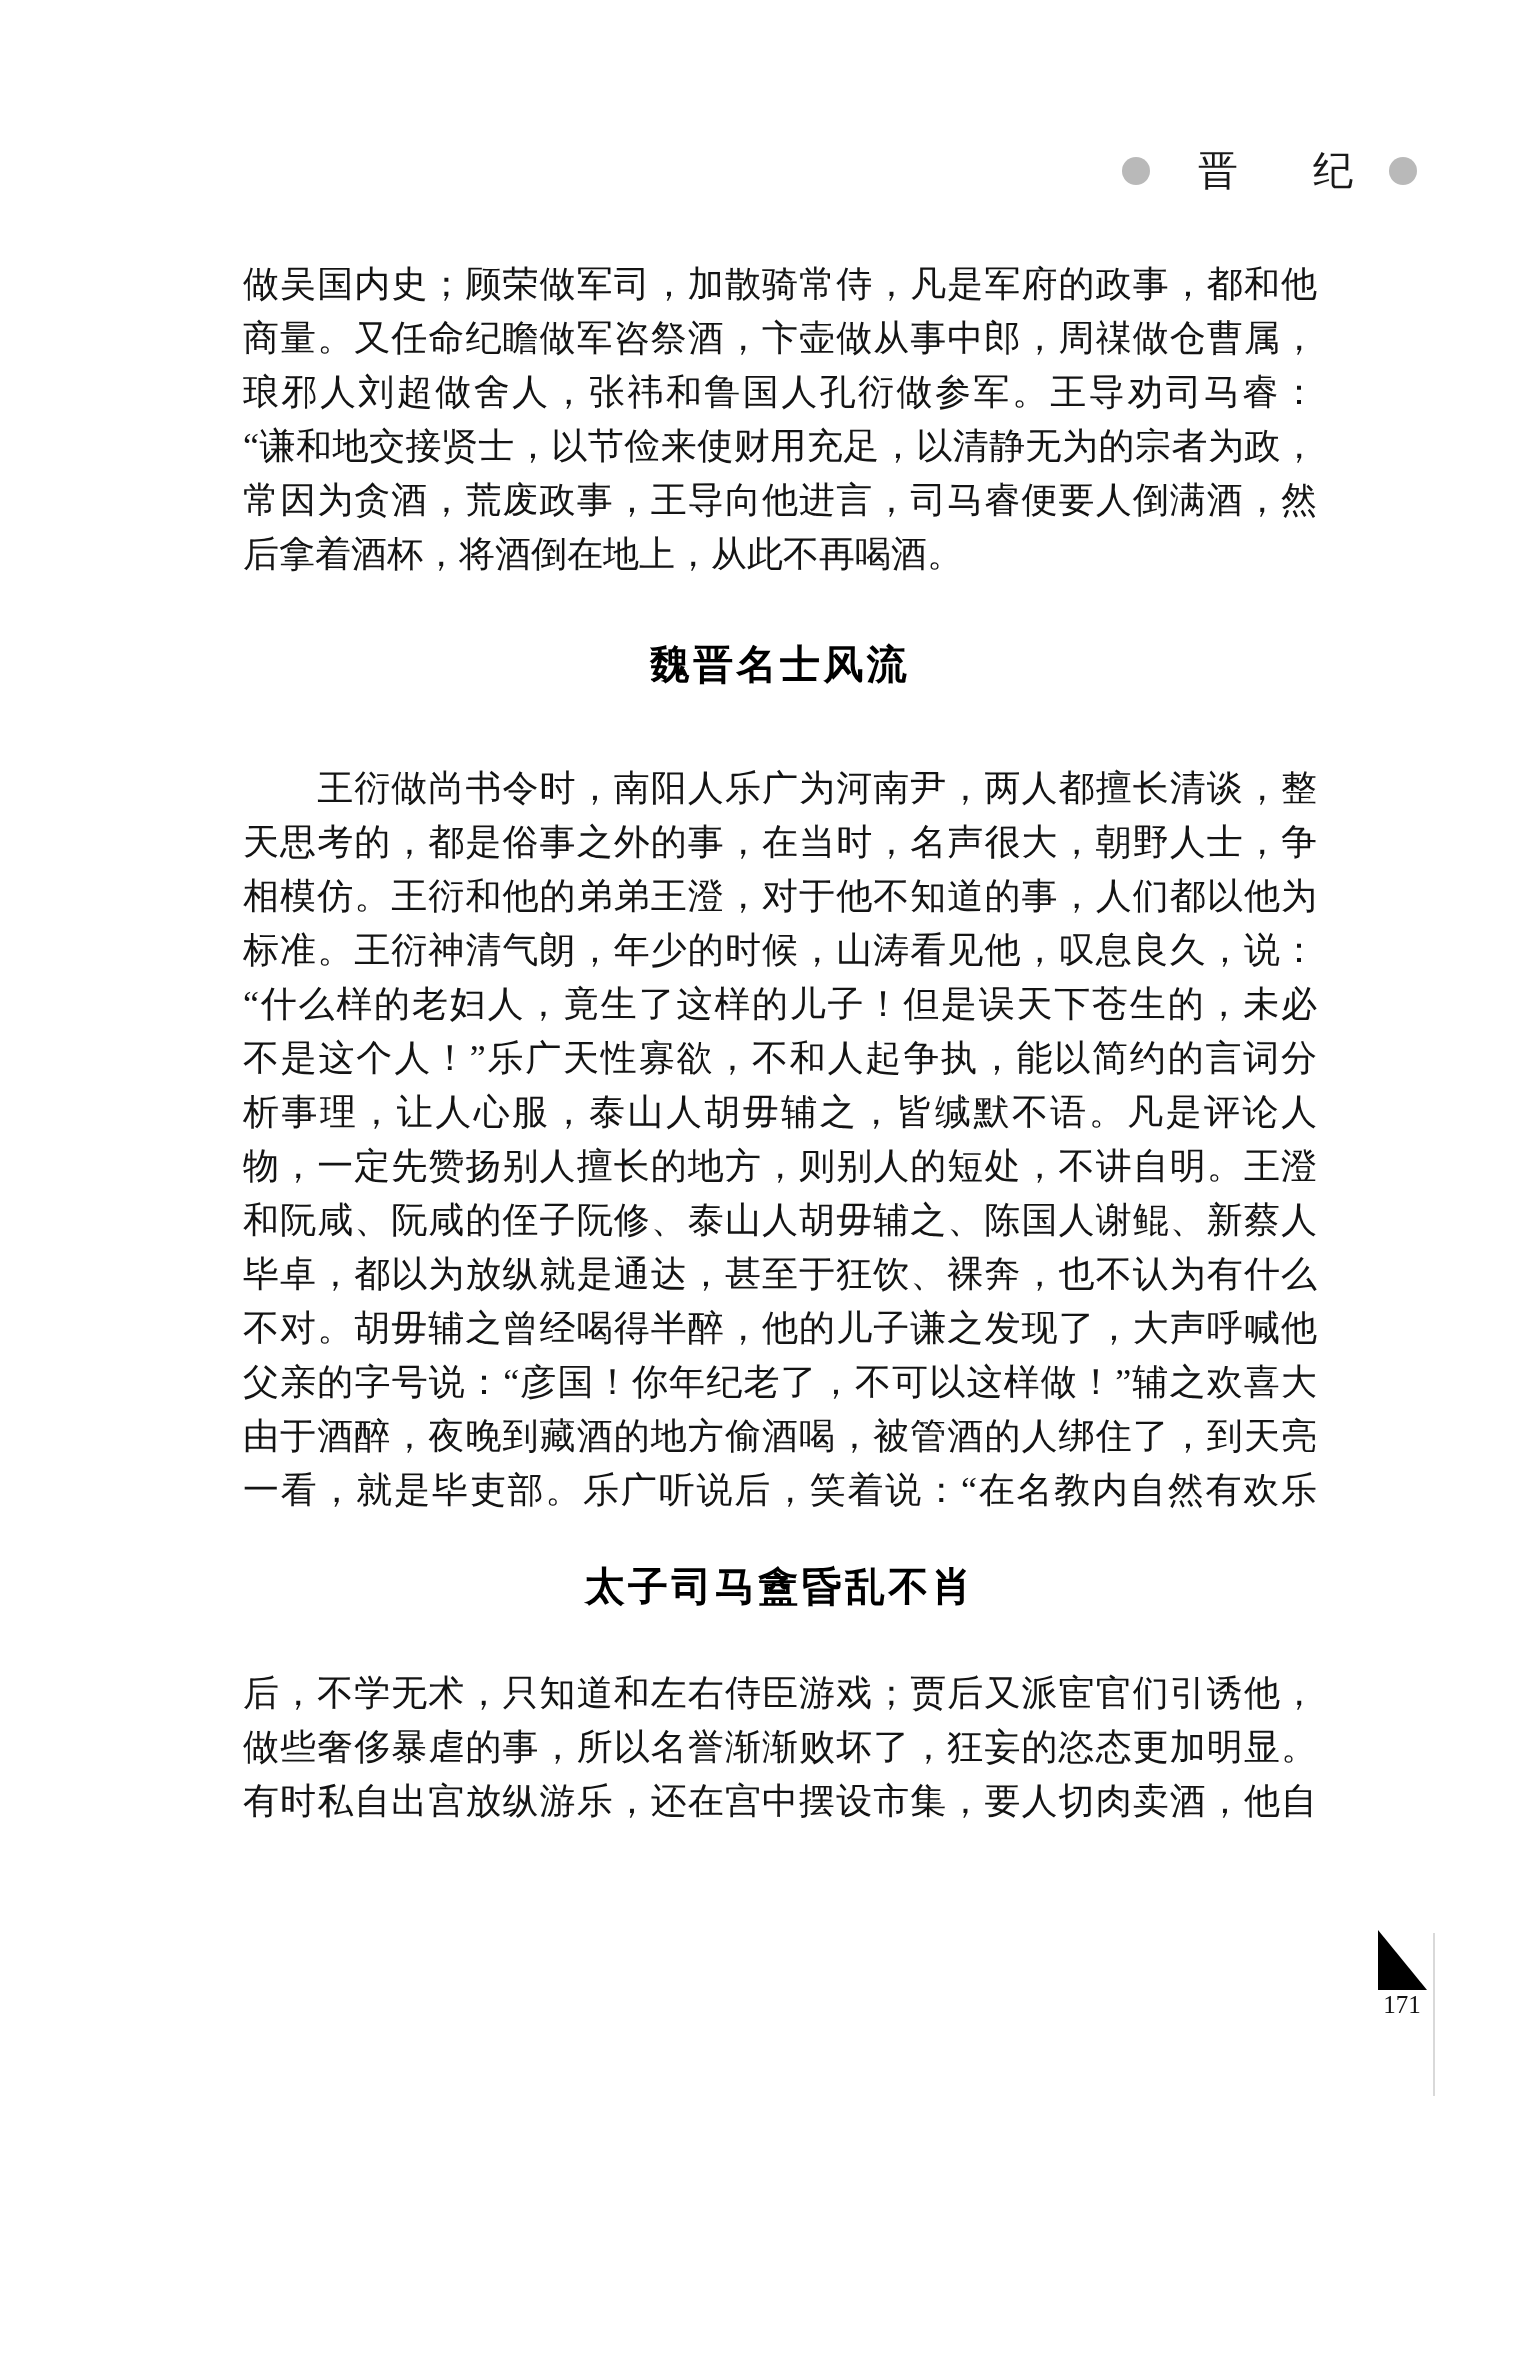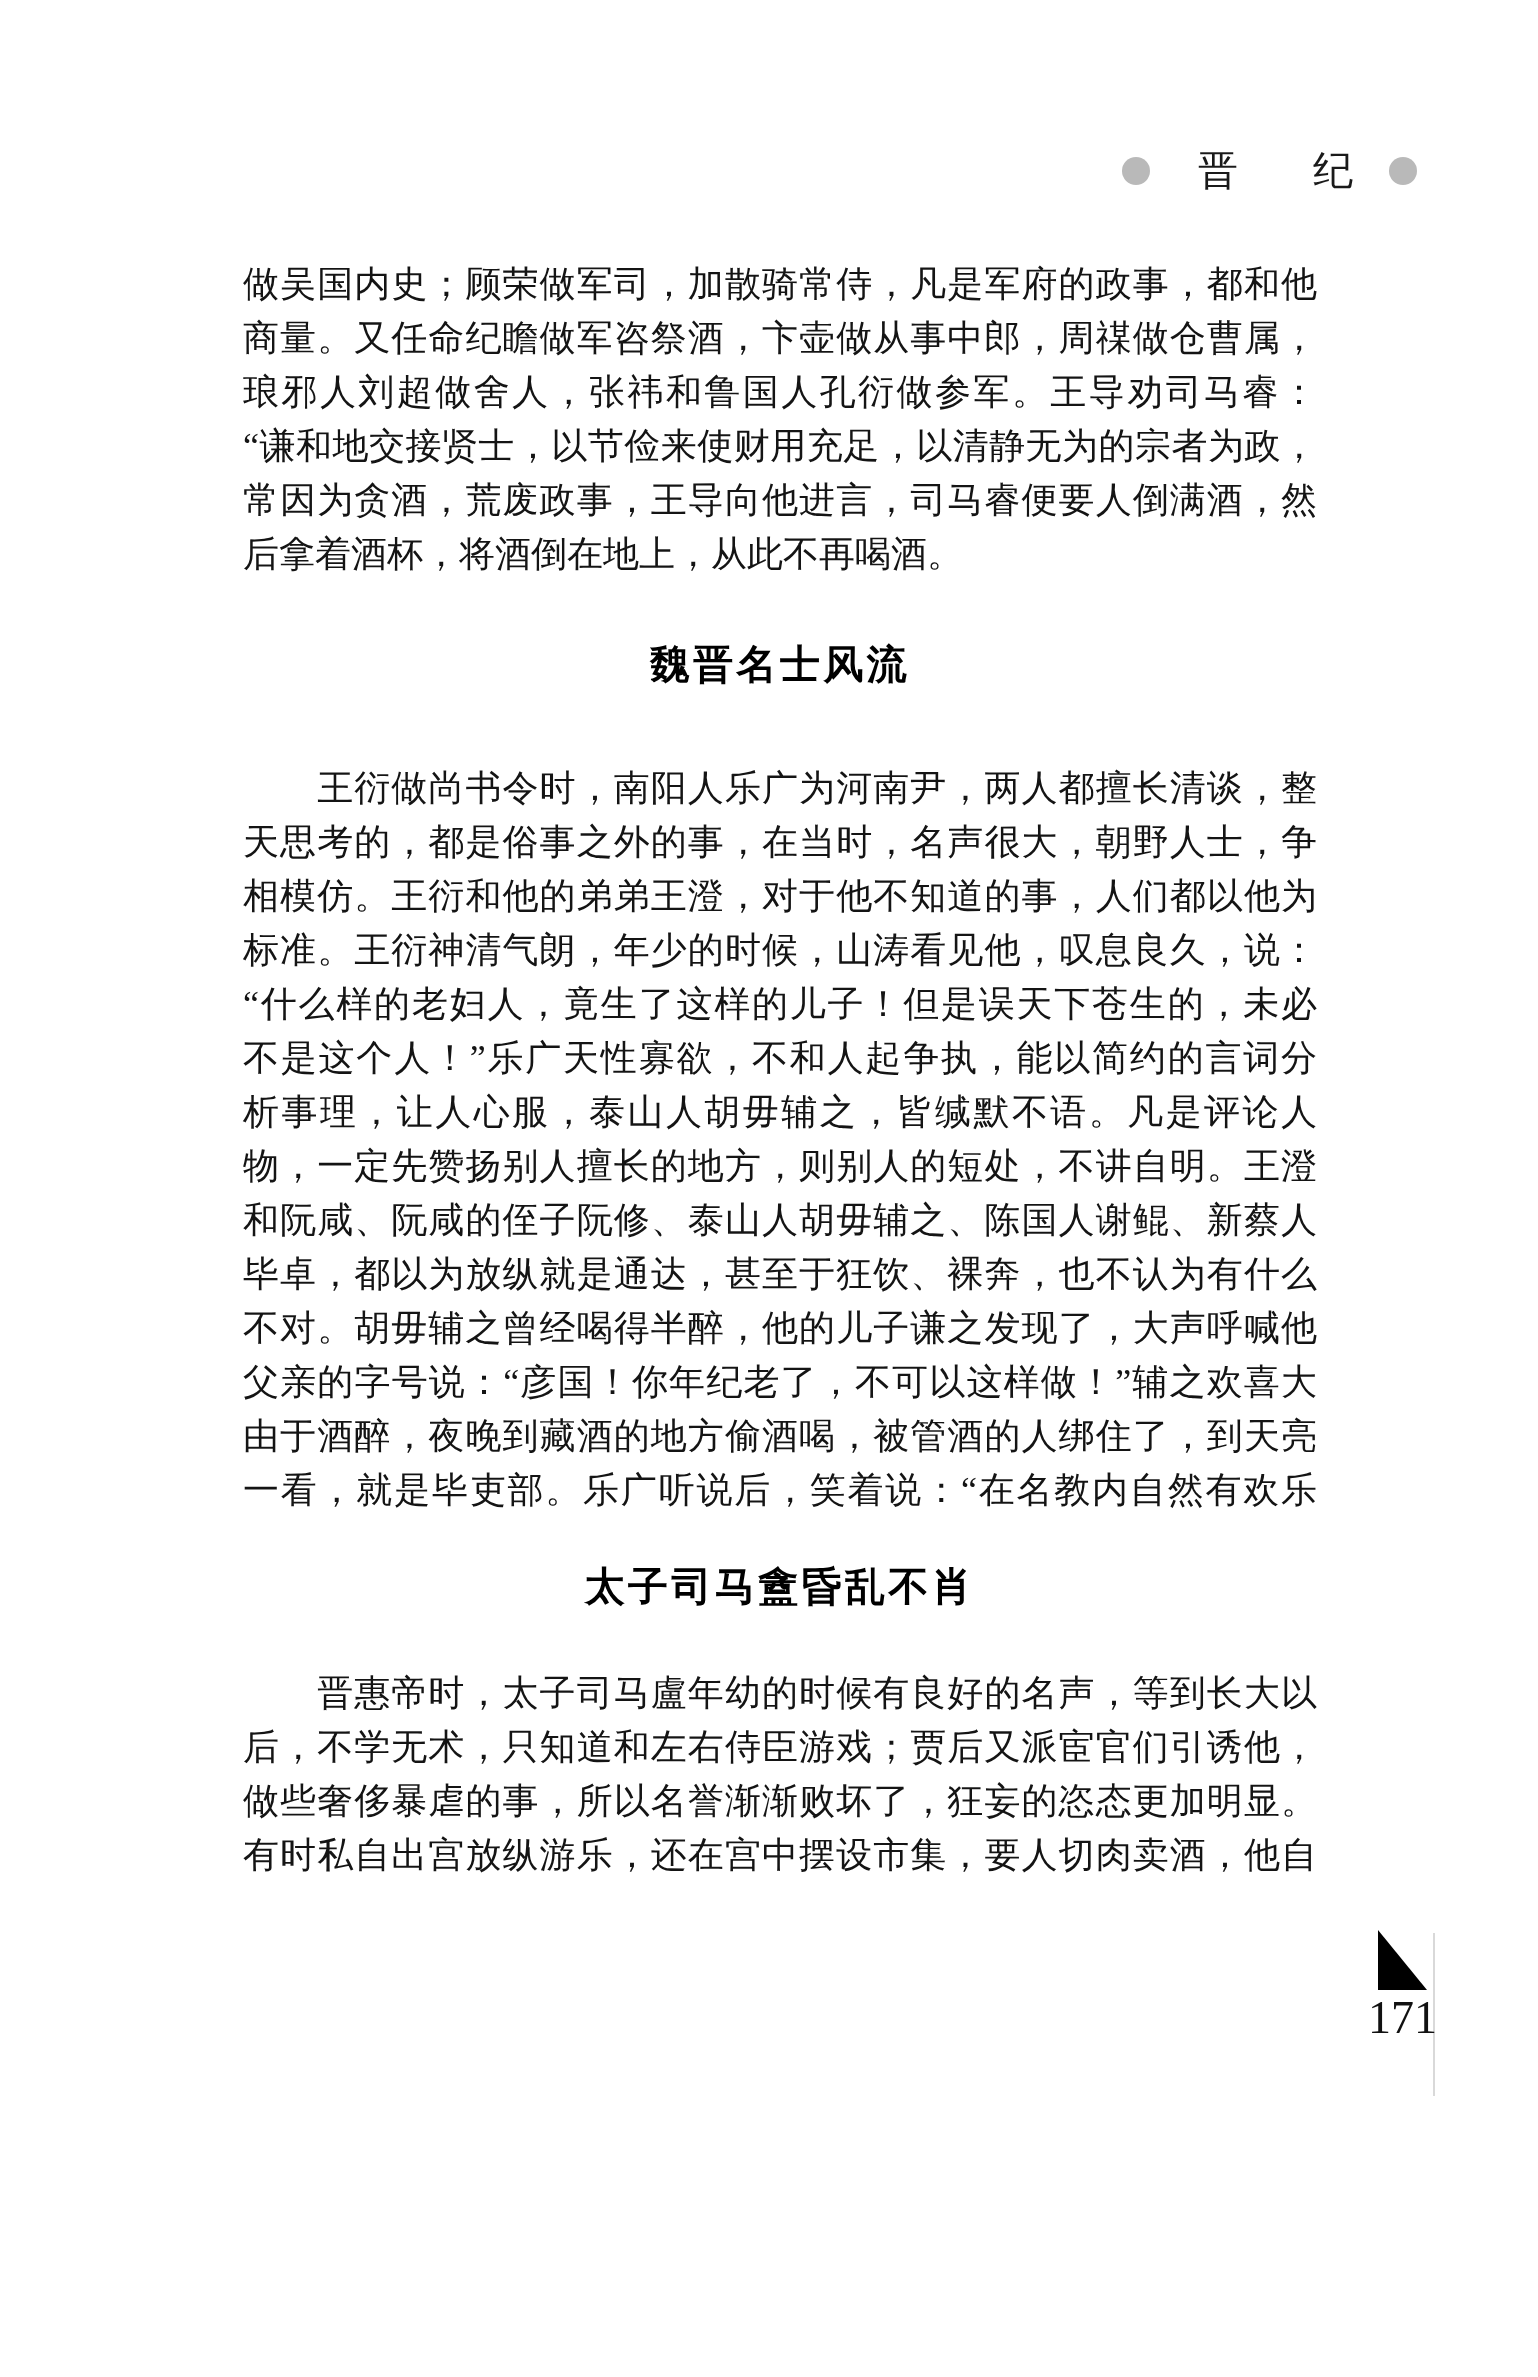--- a/index.html
+++ b/index.html
@@ -52,21 +52,21 @@
     position:absolute; left:1378px; top:1930px;
     width:49px; height:60px; background:#000;
     clip-path:polygon(0 0, 100% 100%, 0 100%);
   }
   .margin-rule {
     position:absolute; left:1433px; top:1933px;
     width:1.7px; height:163px; background:#d9d9d9;
   }
   .page-number {
     position:absolute; left:1368px; top:1991px; width:68px;
-    text-align:center; font-size:46px; color:#111;
+    text-align:center; font-size:25px; color:#111;
     font-family:"Liberation Serif","DejaVu Serif",serif;
   }
 </style>
 </head>
 <body>
 
 <div class="page">
 
   <div class="running-header">
     <span class="hdot hdot-left"></span>
@@ -101,21 +101,20 @@
       <div class="line">毕卓，都以为放纵就是通达，甚至于狂饮、裸奔，也不认为有什么</div>
       <div class="line">不对。胡毋辅之曾经喝得半醉，他的儿子谦之发现了，大声呼喊他</div>
       <div class="line">父亲的字号说：“彦国！你年纪老了，不可以这样做！”辅之欢喜大</div>
       <div class="line">由于酒醉，夜晚到藏酒的地方偷酒喝，被管酒的人绑住了，到天亮</div>
       <div class="line">一看，就是毕吏部。乐广听说后，笑着说：“在名教内自然有欢乐</div>
     </div>
 
     <div class="heading heading-2">太子司马盦昏乱不肖</div>
 
     <div>
-      <div class="line">　　晋惠帝时，太子司马盧年幼的时候有良好的名声，等到长大以</div>
       <div class="line">后，不学无术，只知道和左右侍臣游戏；贾后又派宦官们引诱他，</div>
       <div class="line">做些奢侈暴虐的事，所以名誉渐渐败坏了，狂妄的恣态更加明显。</div>
       <div class="line">有时私自出宫放纵游乐，还在宫中摆设市集，要人切肉卖酒，他自</div>
     </div>
 
   </div>
 
   <div class="corner-triangle"></div>
   <div class="margin-rule"></div>
   <div class="page-number">171</div>

